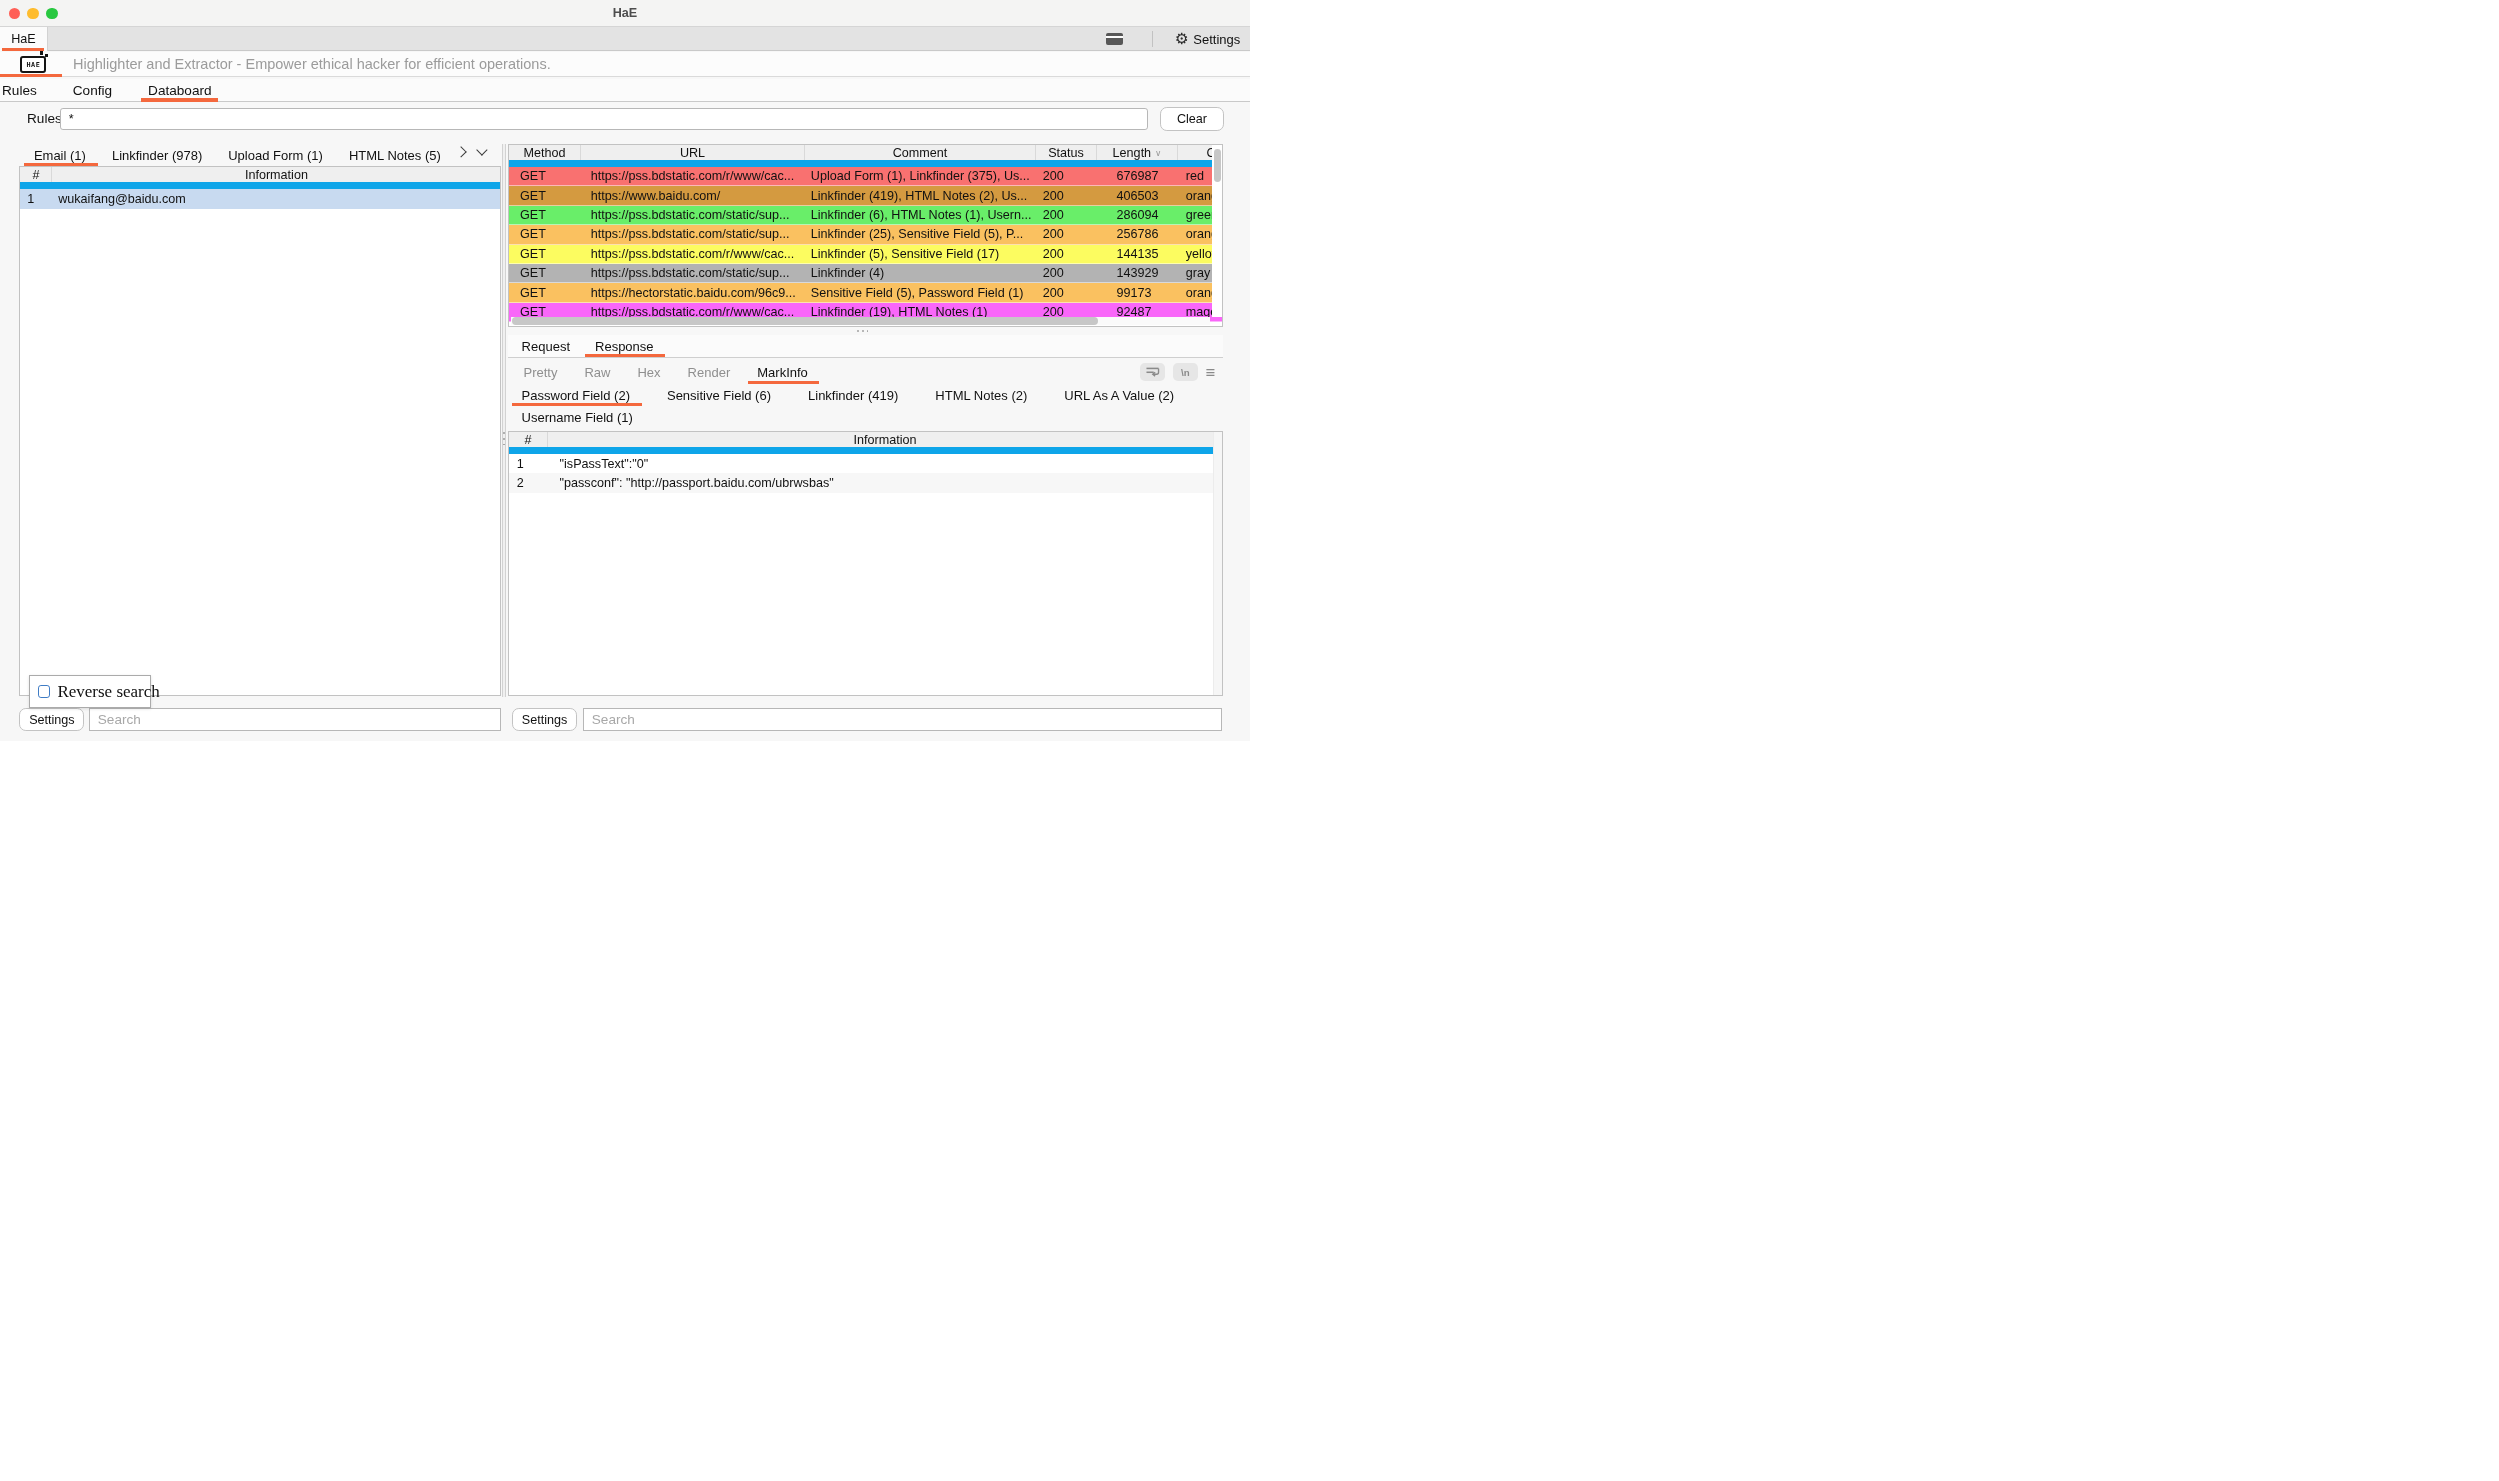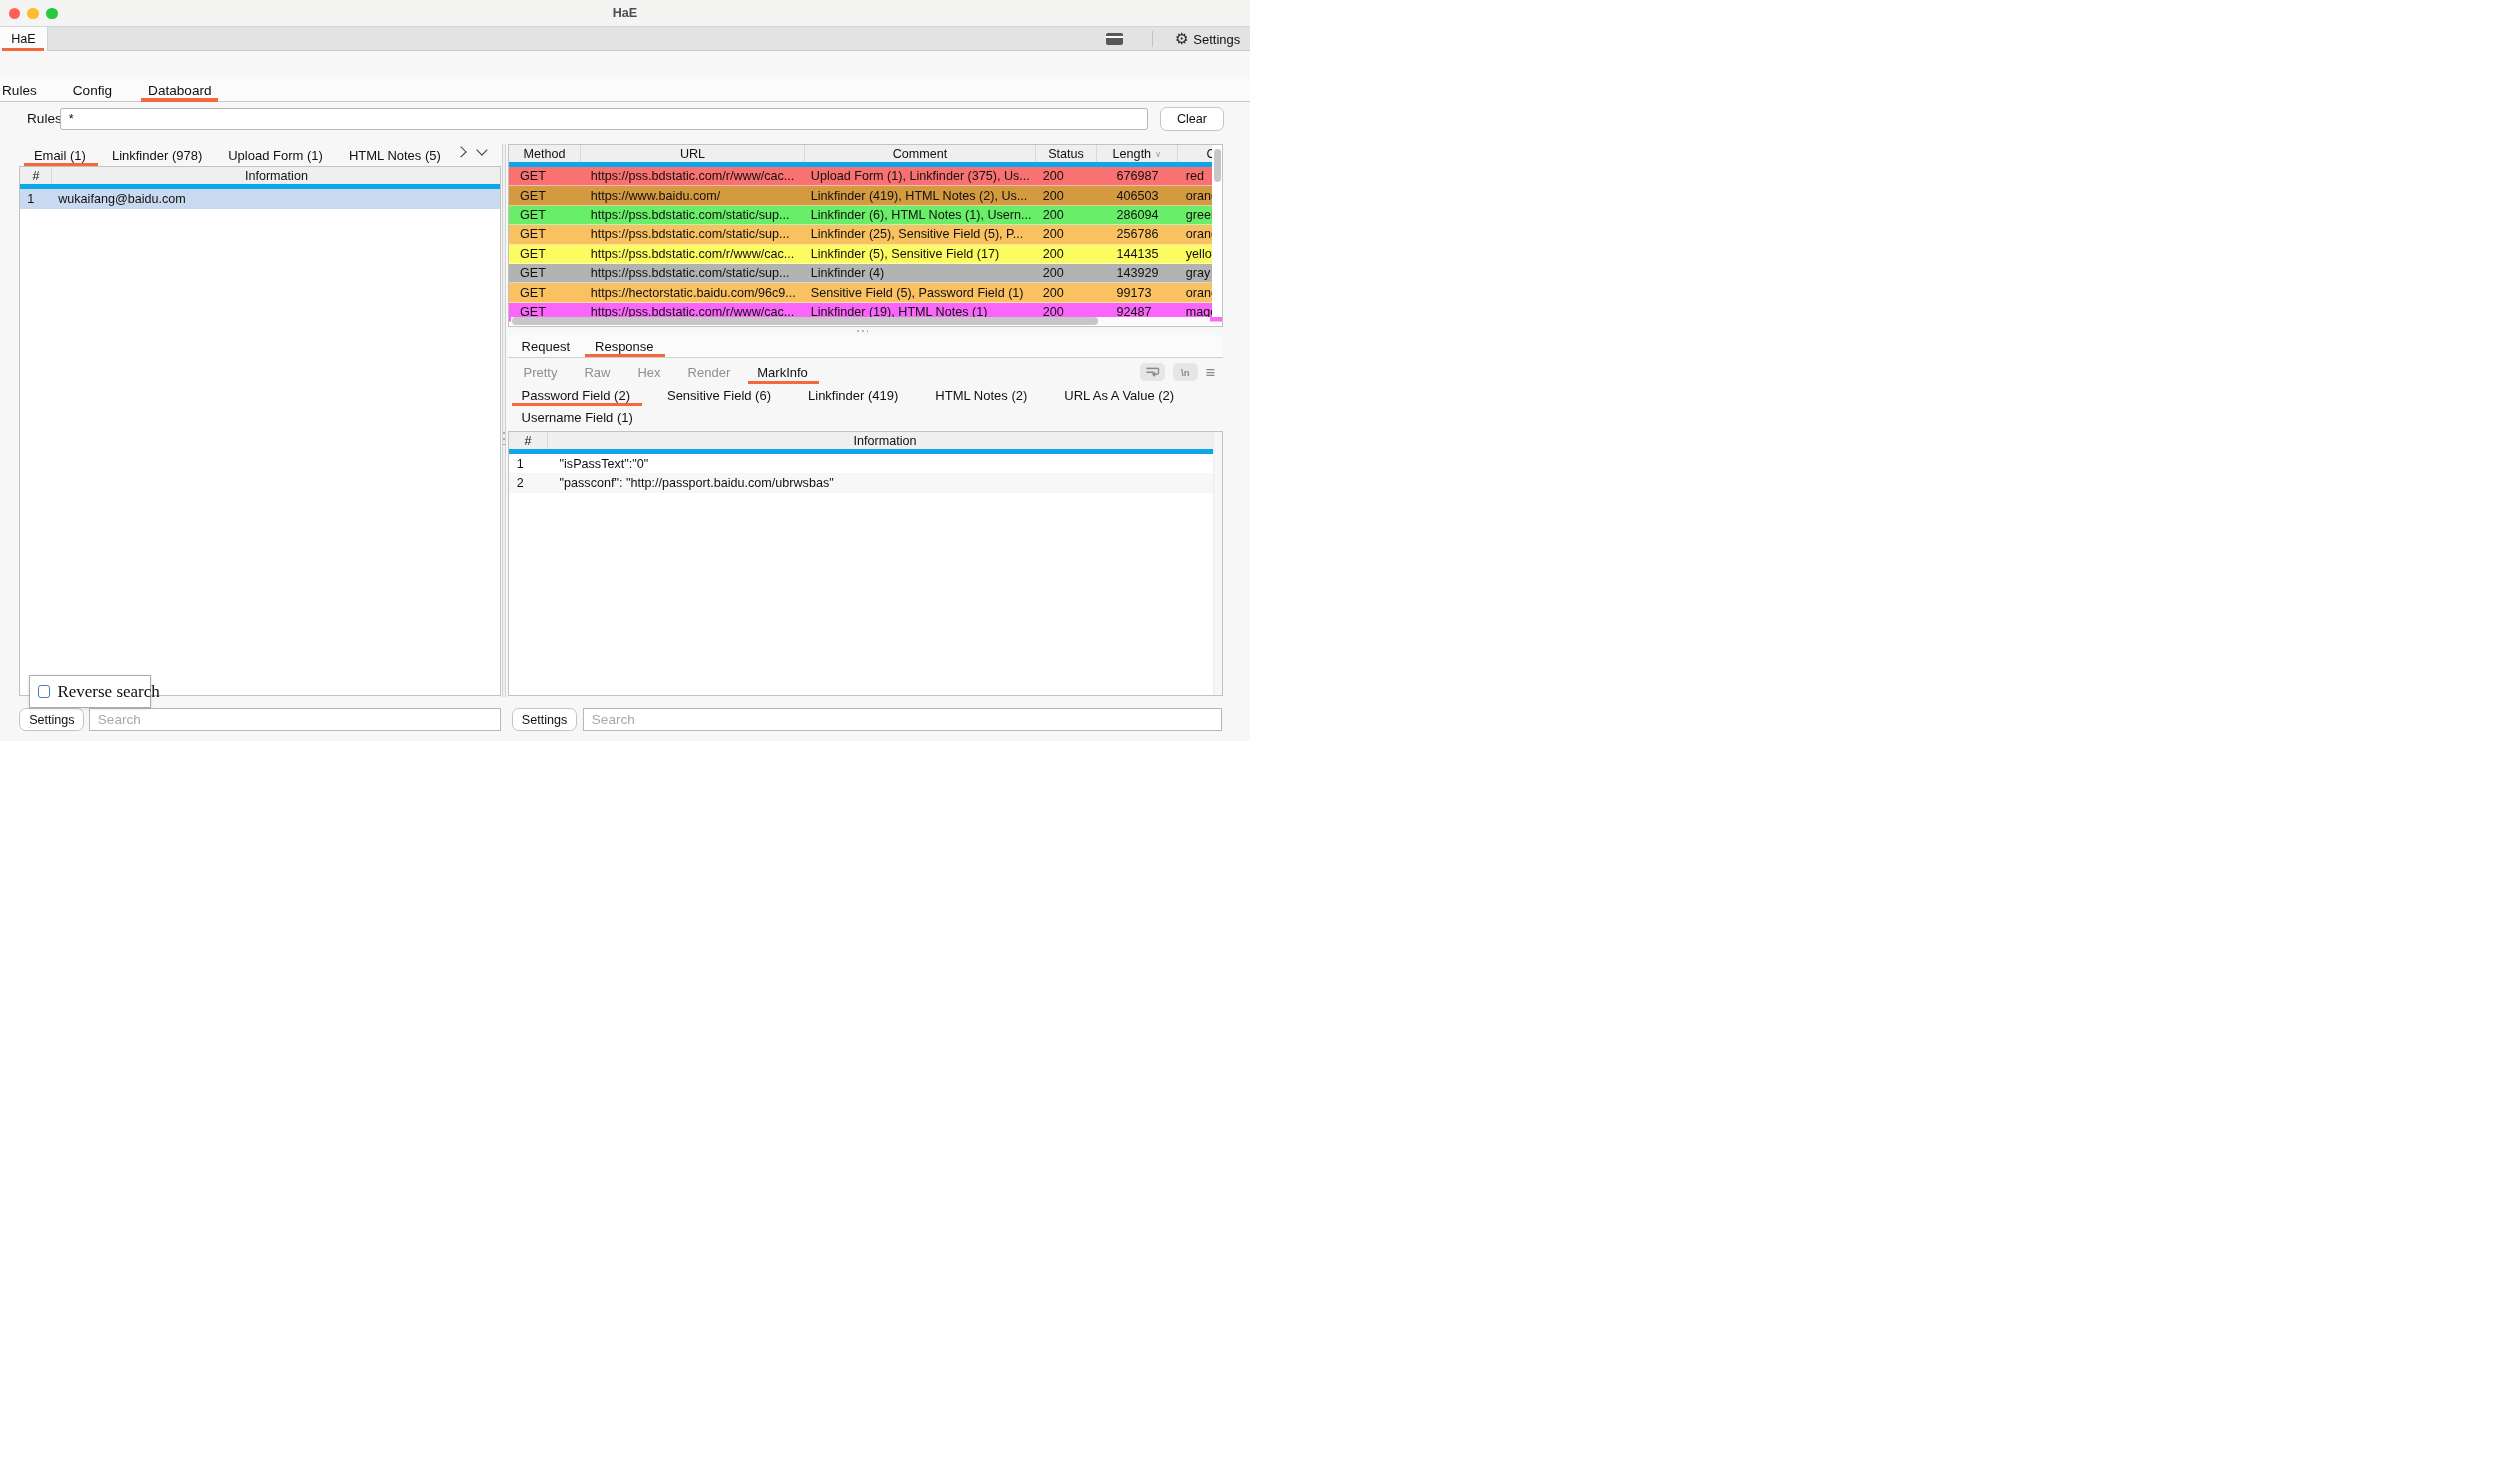--- a/index.html
+++ b/index.html
@@ -55,21 +55,21 @@
   .utab.dim{color:#8f8f8f;}
 
   
   .left-tabs{position:absolute;left:19.4px;top:144px;width:482px;height:22px;display:flex;align-items:center;gap:26px;padding-left:14.5px;}
   .chev{width:7.8px;height:7.8px;border-right:1.6px solid #3a3a3a;border-bottom:1.6px solid #3a3a3a;display:inline-block;}
   .chev-right{position:absolute;left:457px;top:148px;transform:rotate(-45deg);}
   .chev-down{position:absolute;left:478px;top:146px;transform:rotate(45deg);}
 
   .panel-table{position:absolute;background:#fff;border:1px solid #c2c2c2;overflow:hidden;}
   .left-table{left:19.4px;top:166px;width:482px;height:530px;}
-  .thead{display:grid;background:#efefef;border-bottom:5px solid #0ea5e9;height:22px;text-align:center;}
+  .thead{display:grid;background:#efefef;border-bottom:7px solid #0ea5e9;height:22px;text-align:center;}
   .thead > div{display:flex;align-items:center;justify-content:center;font-size:12.6px;color:#111;border-right:1px solid #d9d9d9;overflow:hidden;white-space:nowrap;}
   .thead > div:last-child{border-right:none;}
   .left-grid{grid-template-columns:32px 1fr;}
   .lrow{display:grid;grid-template-columns:32px 1fr;height:20.4px;align-items:center;font-size:12.6px;}
   .lrow.selected{background:var(--selection);}
   .lrow .c-idx{padding-left:6.8px;}
   .lrow .c-info{padding-left:5.8px;}
 
   
   .reverse-popup{position:absolute;left:29px;top:675px;width:122px;height:33px;background:#fff;border:1px solid #ababab;box-shadow:0 1px 2.9px rgba(0,0,0,.12);display:flex;align-items:center;padding-left:7.8px;z-index:6;}
@@ -150,20 +150,27 @@
     <div class="strip-right">
       <span class="panel-icon"></span>
       <span class="strip-divider"></span>
       <span class="strip-settings">
         <span class="gear-icon">⚙</span>
         <span class="strip-settings-label">Settings</span>
       </span>
     </div>
   </div>
 
+  <div class="bannerrow">
+    <div class="logo-badge">
+      <span>HAE</span>
+    </div>
+    <div class="logo-underline"></div>
+    <div class="subtitle">Highlighter and Extractor - Empower ethical hacker for efficient operations.</div>
+  </div>
 
   <div class="navrow">
 
   <div class="nav-tab">Rules</div>
       <div class="nav-tab">Config</div>
       <div class="nav-tab active">Databoard</div>
     </div>
 
   <div class="host-label">Rules:</div>
   <input class="host-input" value="*" style="">

